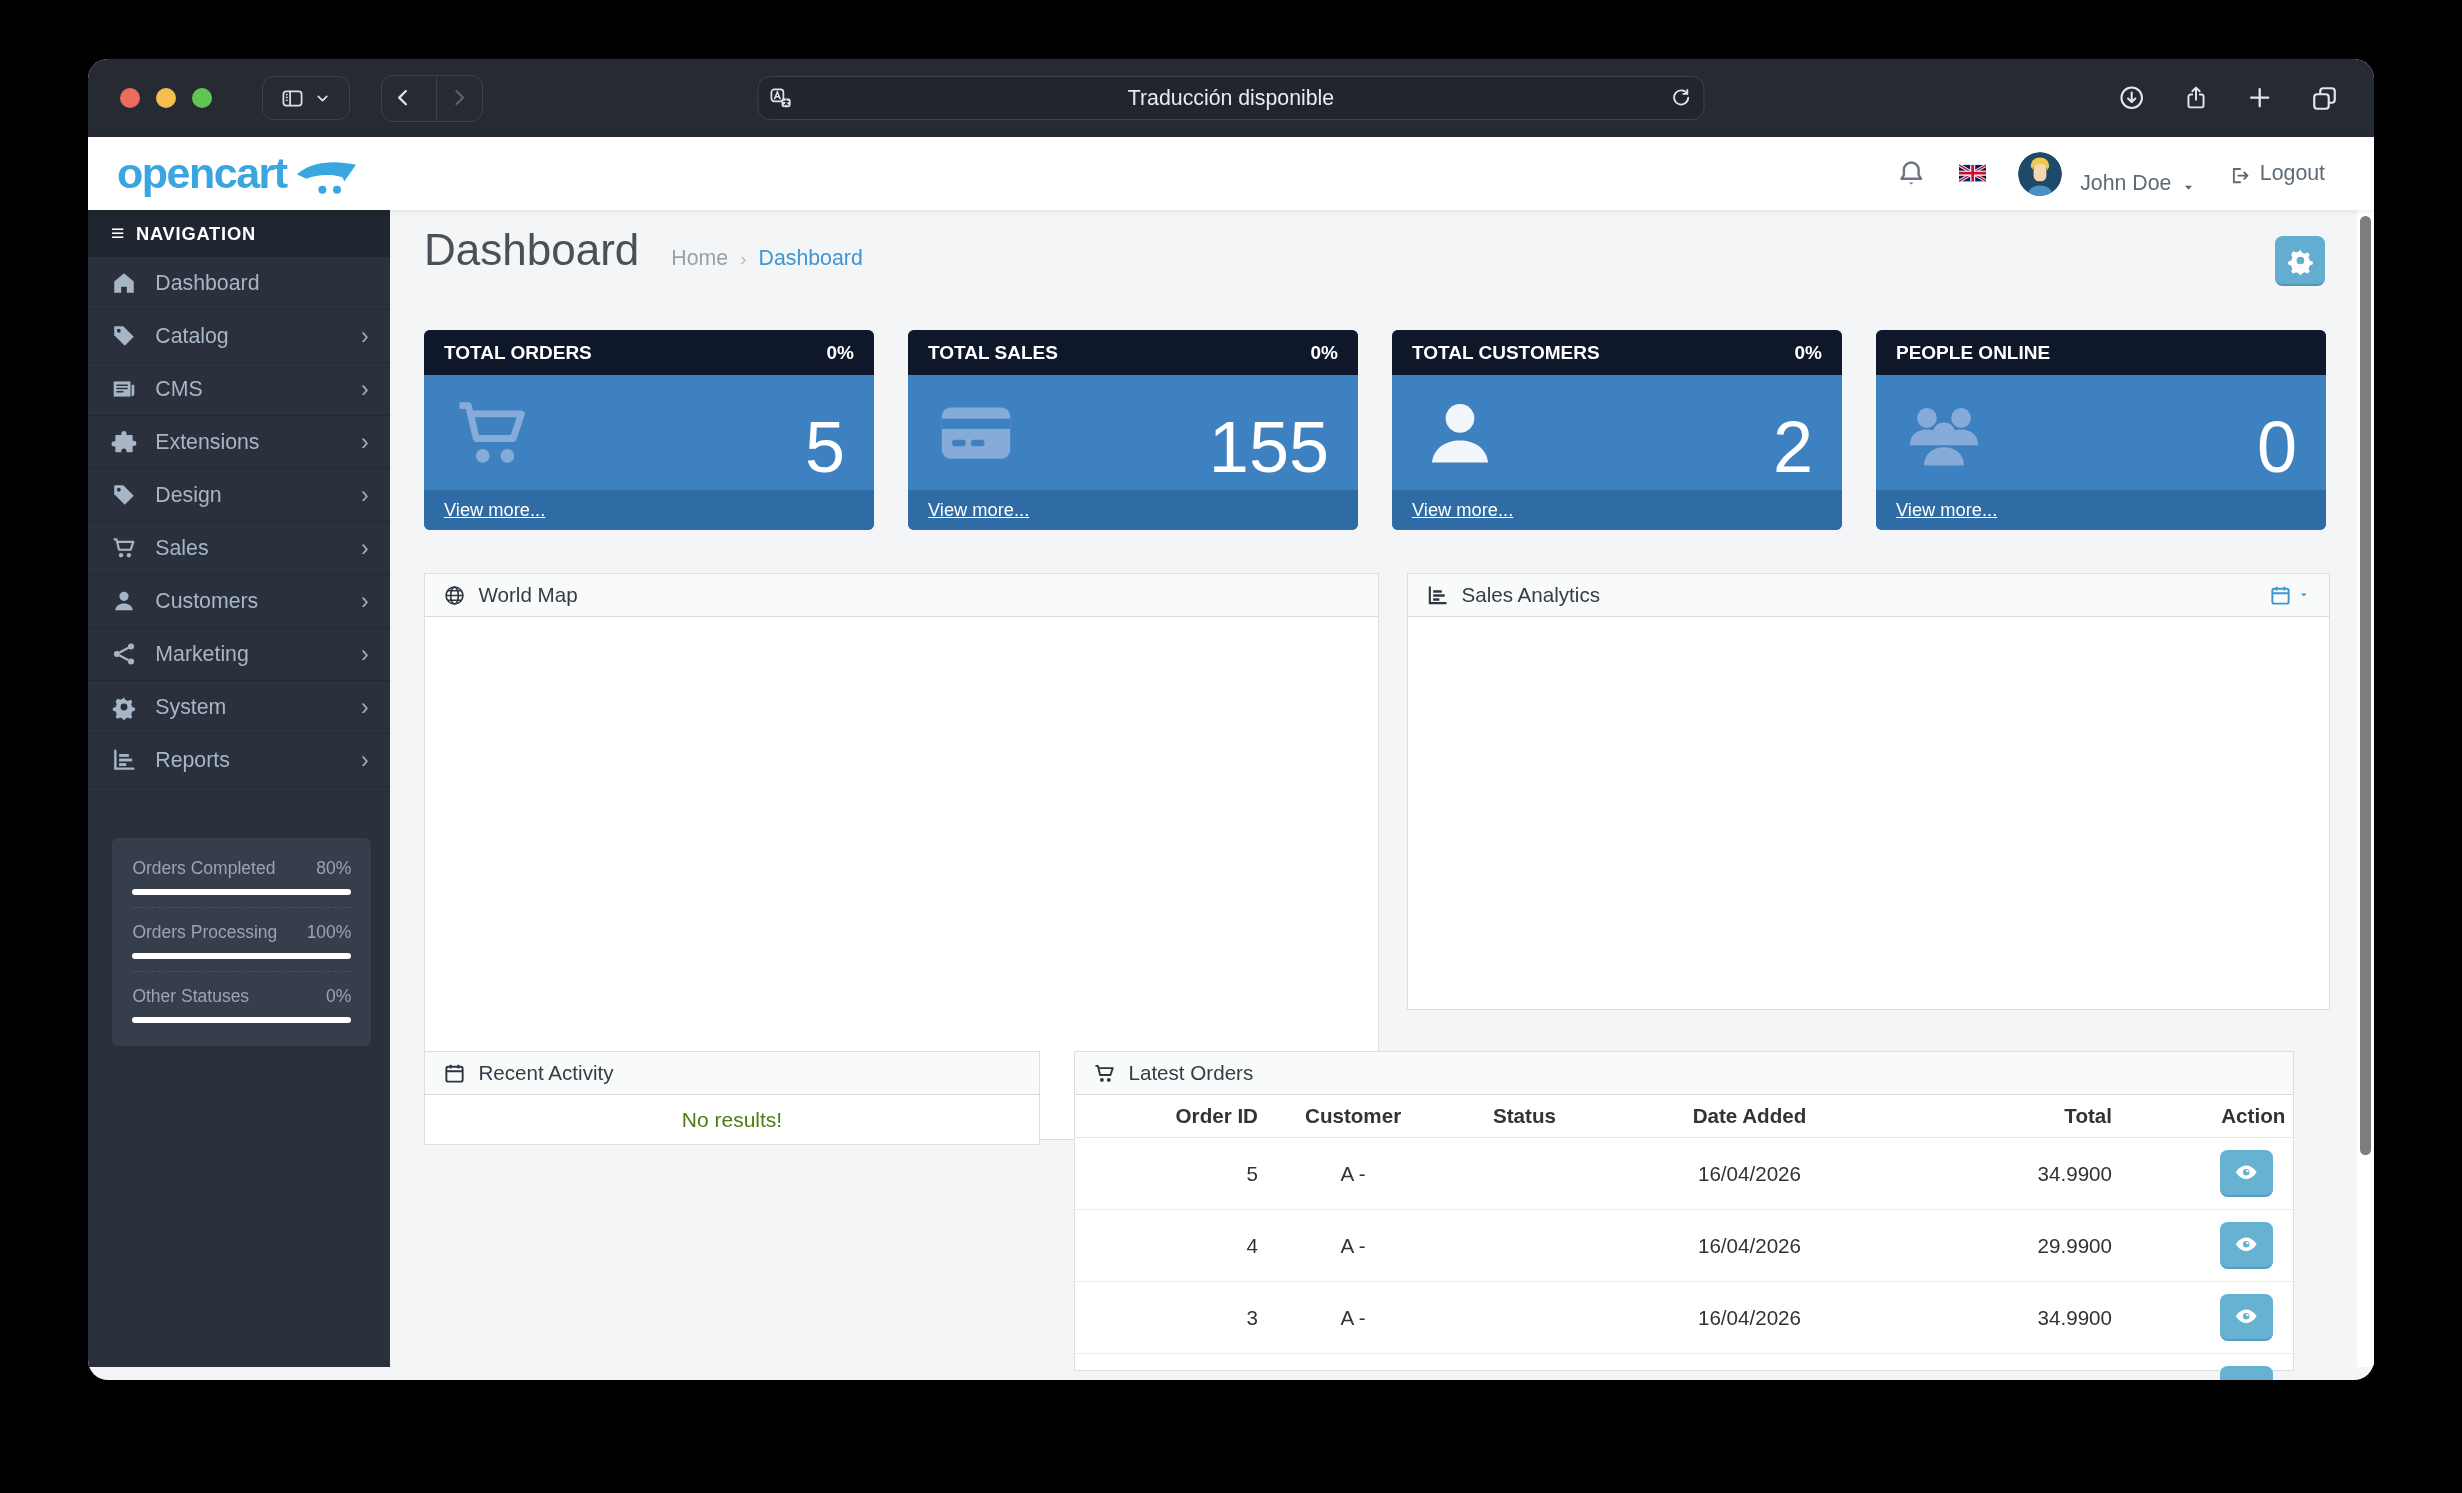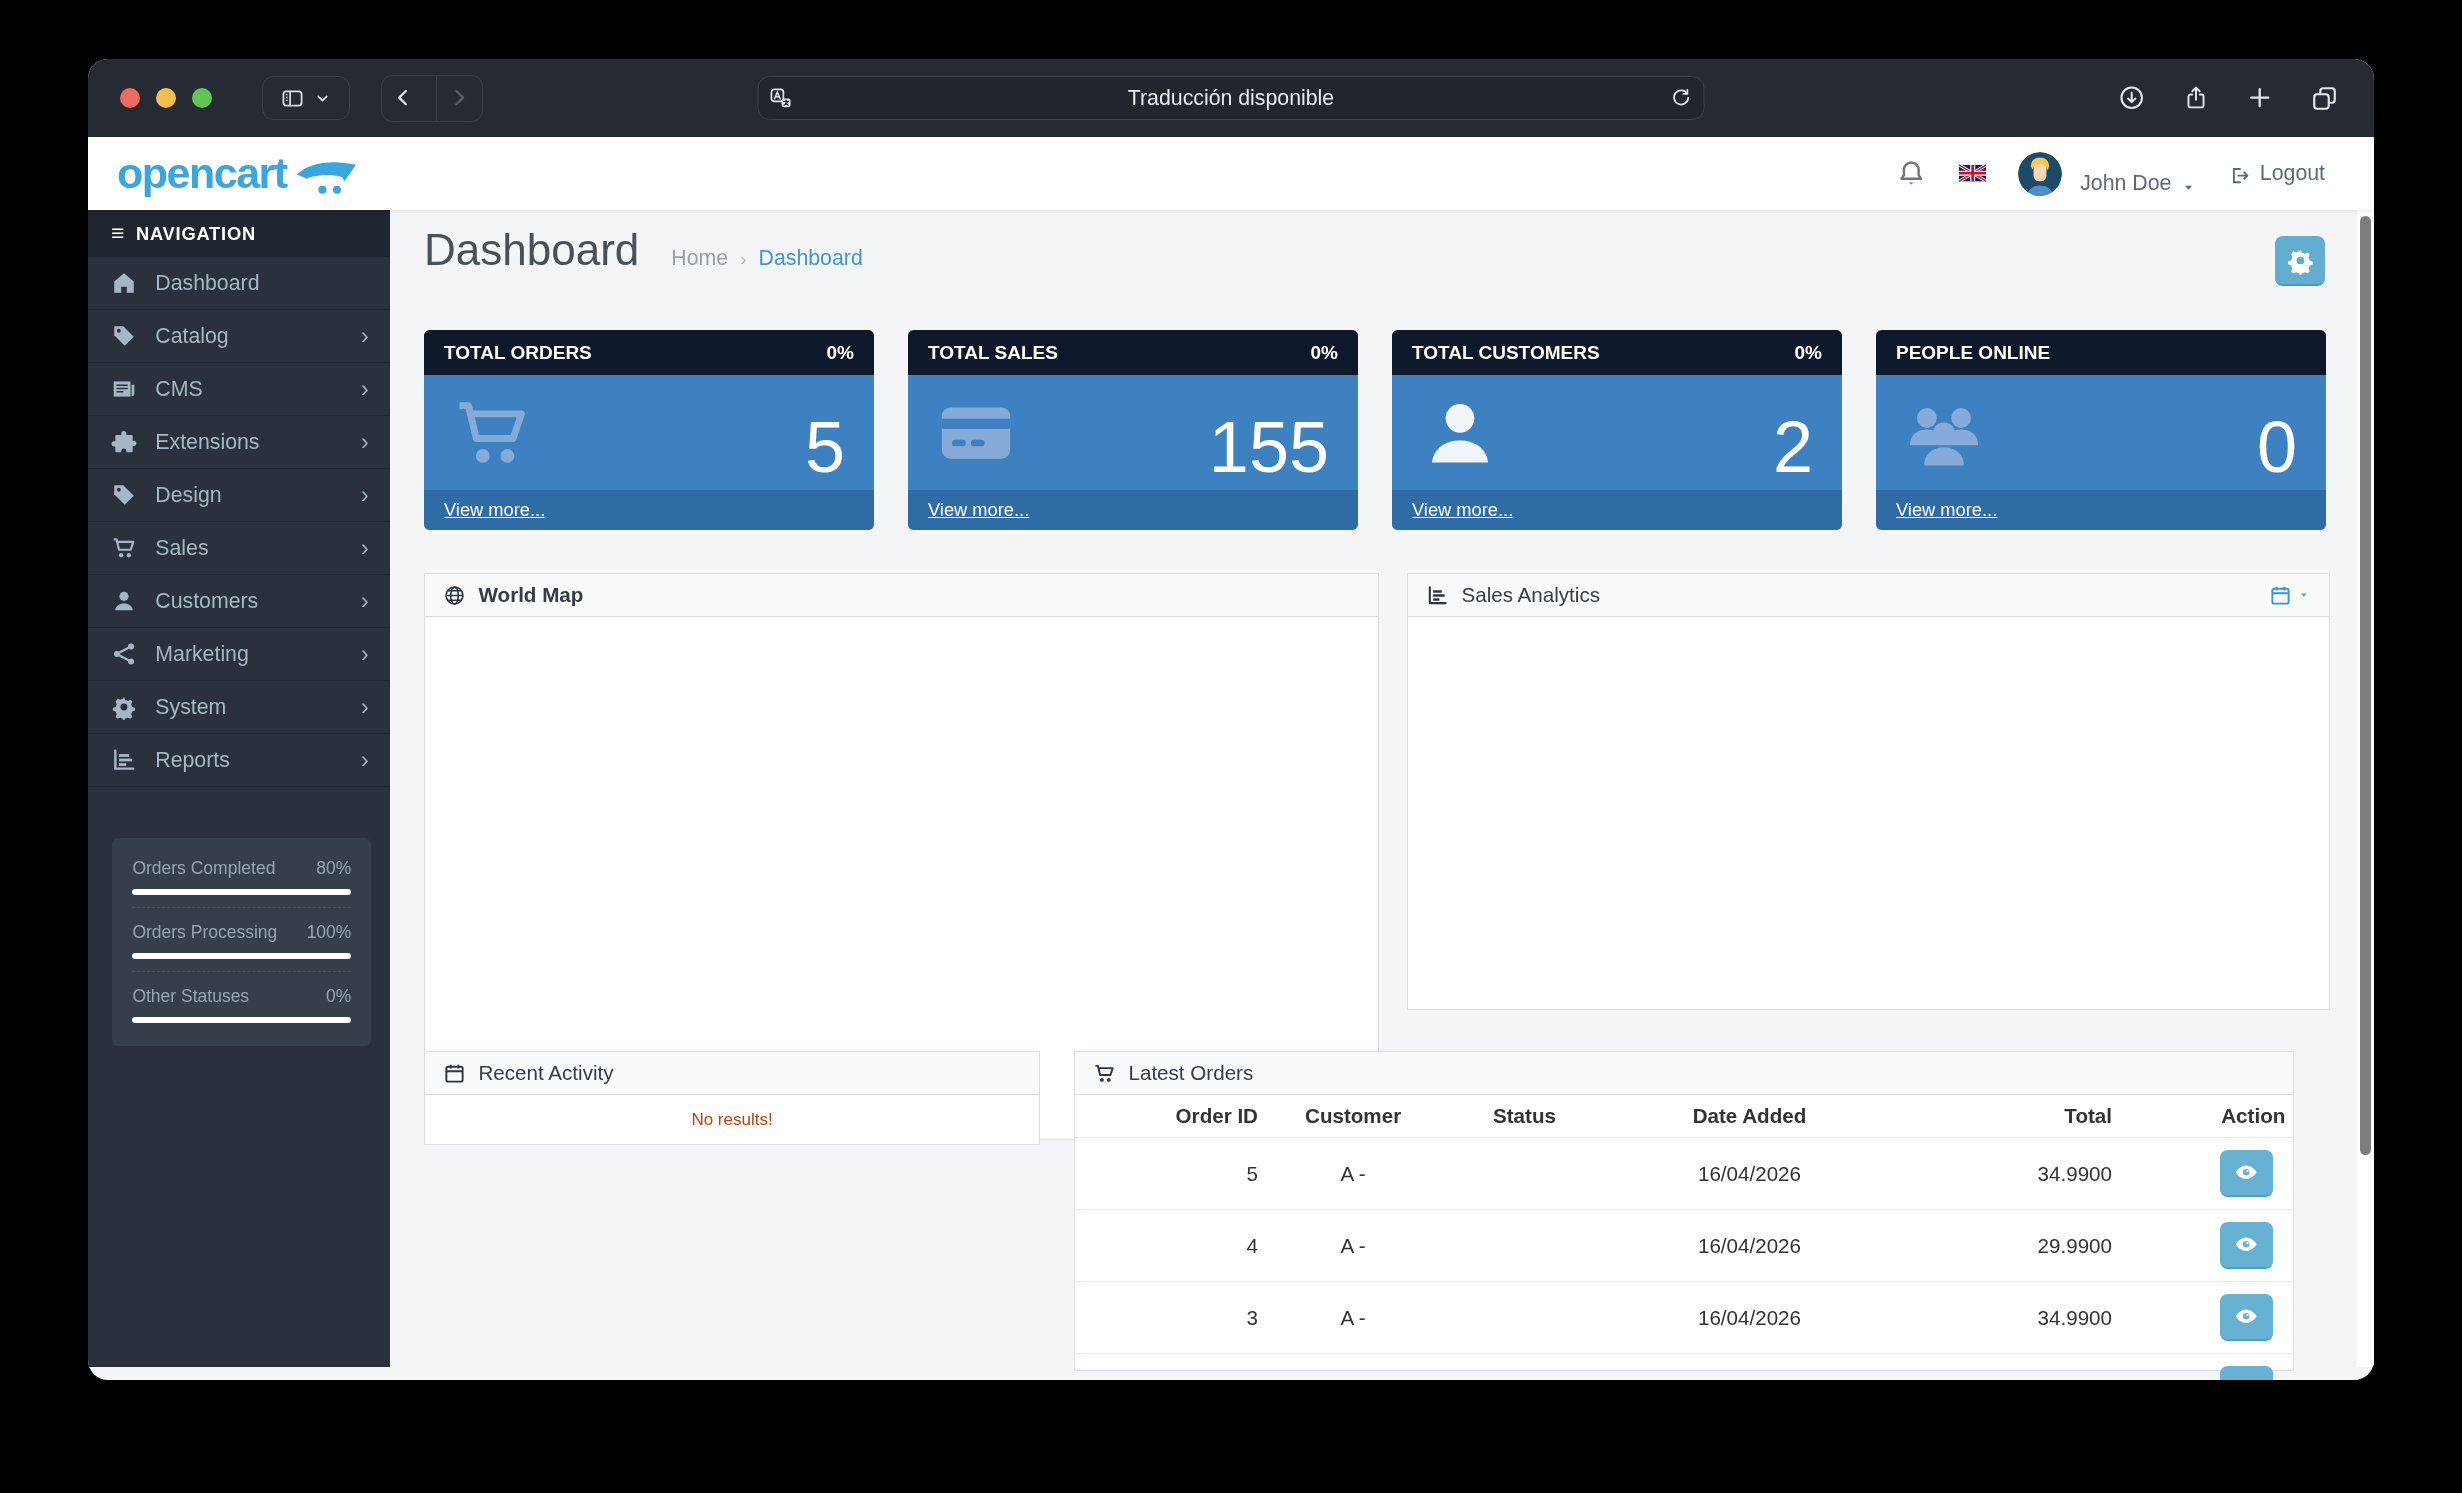--- a/index.html
+++ b/index.html
@@ -74,25 +74,25 @@
   .tile-value { position:absolute; right:29px; bottom:3px; color:#fff; font-size:72px; font-weight:300; line-height:1.1; }
   .tile-foot { height:40px; background:#2f6ba4; display:flex; align-items:center; padding-left:20px; }
   .tile-foot a { color:#fff; font-size:18.3px; text-decoration:underline; cursor:pointer; }
 
   .panel { position:absolute; background:#fff; border:0.8px solid #dcdee1; }
   .panel-head { height:43px; border-bottom:0.8px solid #d8dbde; background:#f9fafa; display:flex;
                 align-items:center; padding:0 18.3px; font-size:20.6px; color:#343c46; gap:12.2px; }
   .panel-head .pico { width:23px; height:23px; color:#2f3640; flex:none; }
   .cal-btn { margin-left:auto; display:flex; align-items:center; gap:4.6px; color:#3b97d5; cursor:pointer; }
   .cal-btn .pico { color:#3b97d5; }
-  .p-worldmap { left:34px; top:363px; width:955px; height:567px;font-weight:bold; }
+  .p-worldmap { left:34px; top:363px; width:955px; height:567px; }
   .p-sales    { left:1017px; top:363px; width:923px; height:437px; }
   .p-recent   { left:34px; top:841px; width:616px; height:94px; }
   .p-orders   { left:684px; top:841px; width:1220px; height:320px; }
-  .recent-body { height:50px; display:flex; align-items:center; justify-content:center; font-size:17px; color:#c2410c; }
+  .recent-body { height:50px; display:flex; align-items:center; justify-content:center; font-size:21px; color:#4d7c0f; }
 
   .orow { display:grid; grid-template-columns:183px 175px 183px 267px 229px 184px; align-items:center; }
   .ohead { height:43px; font-weight:bold; color:#2f363e; font-size:20.6px; border-bottom:0.8px solid #e4e6e9; }
   .orow > div { font-size:20.6px; color:#333; }
   .c-right { text-align:right; } .c-center { text-align:center; }
   .c-cust { padding-left:15.2px;text-align:center; } .c-act-h { text-align:right; padding-right:10.7px; }
   .c-act { display:flex; justify-content:flex-end; padding-right:23px; }
   .odata { height:72px; border-bottom:0.8px solid #e9ebed; }
   .eye-btn { width:53px; height:47px; border-radius:7.6px; background:#67b2d3; border-bottom:2.3px solid #559ebc;
              display:flex; align-items:center; justify-content:center; cursor:pointer; }

